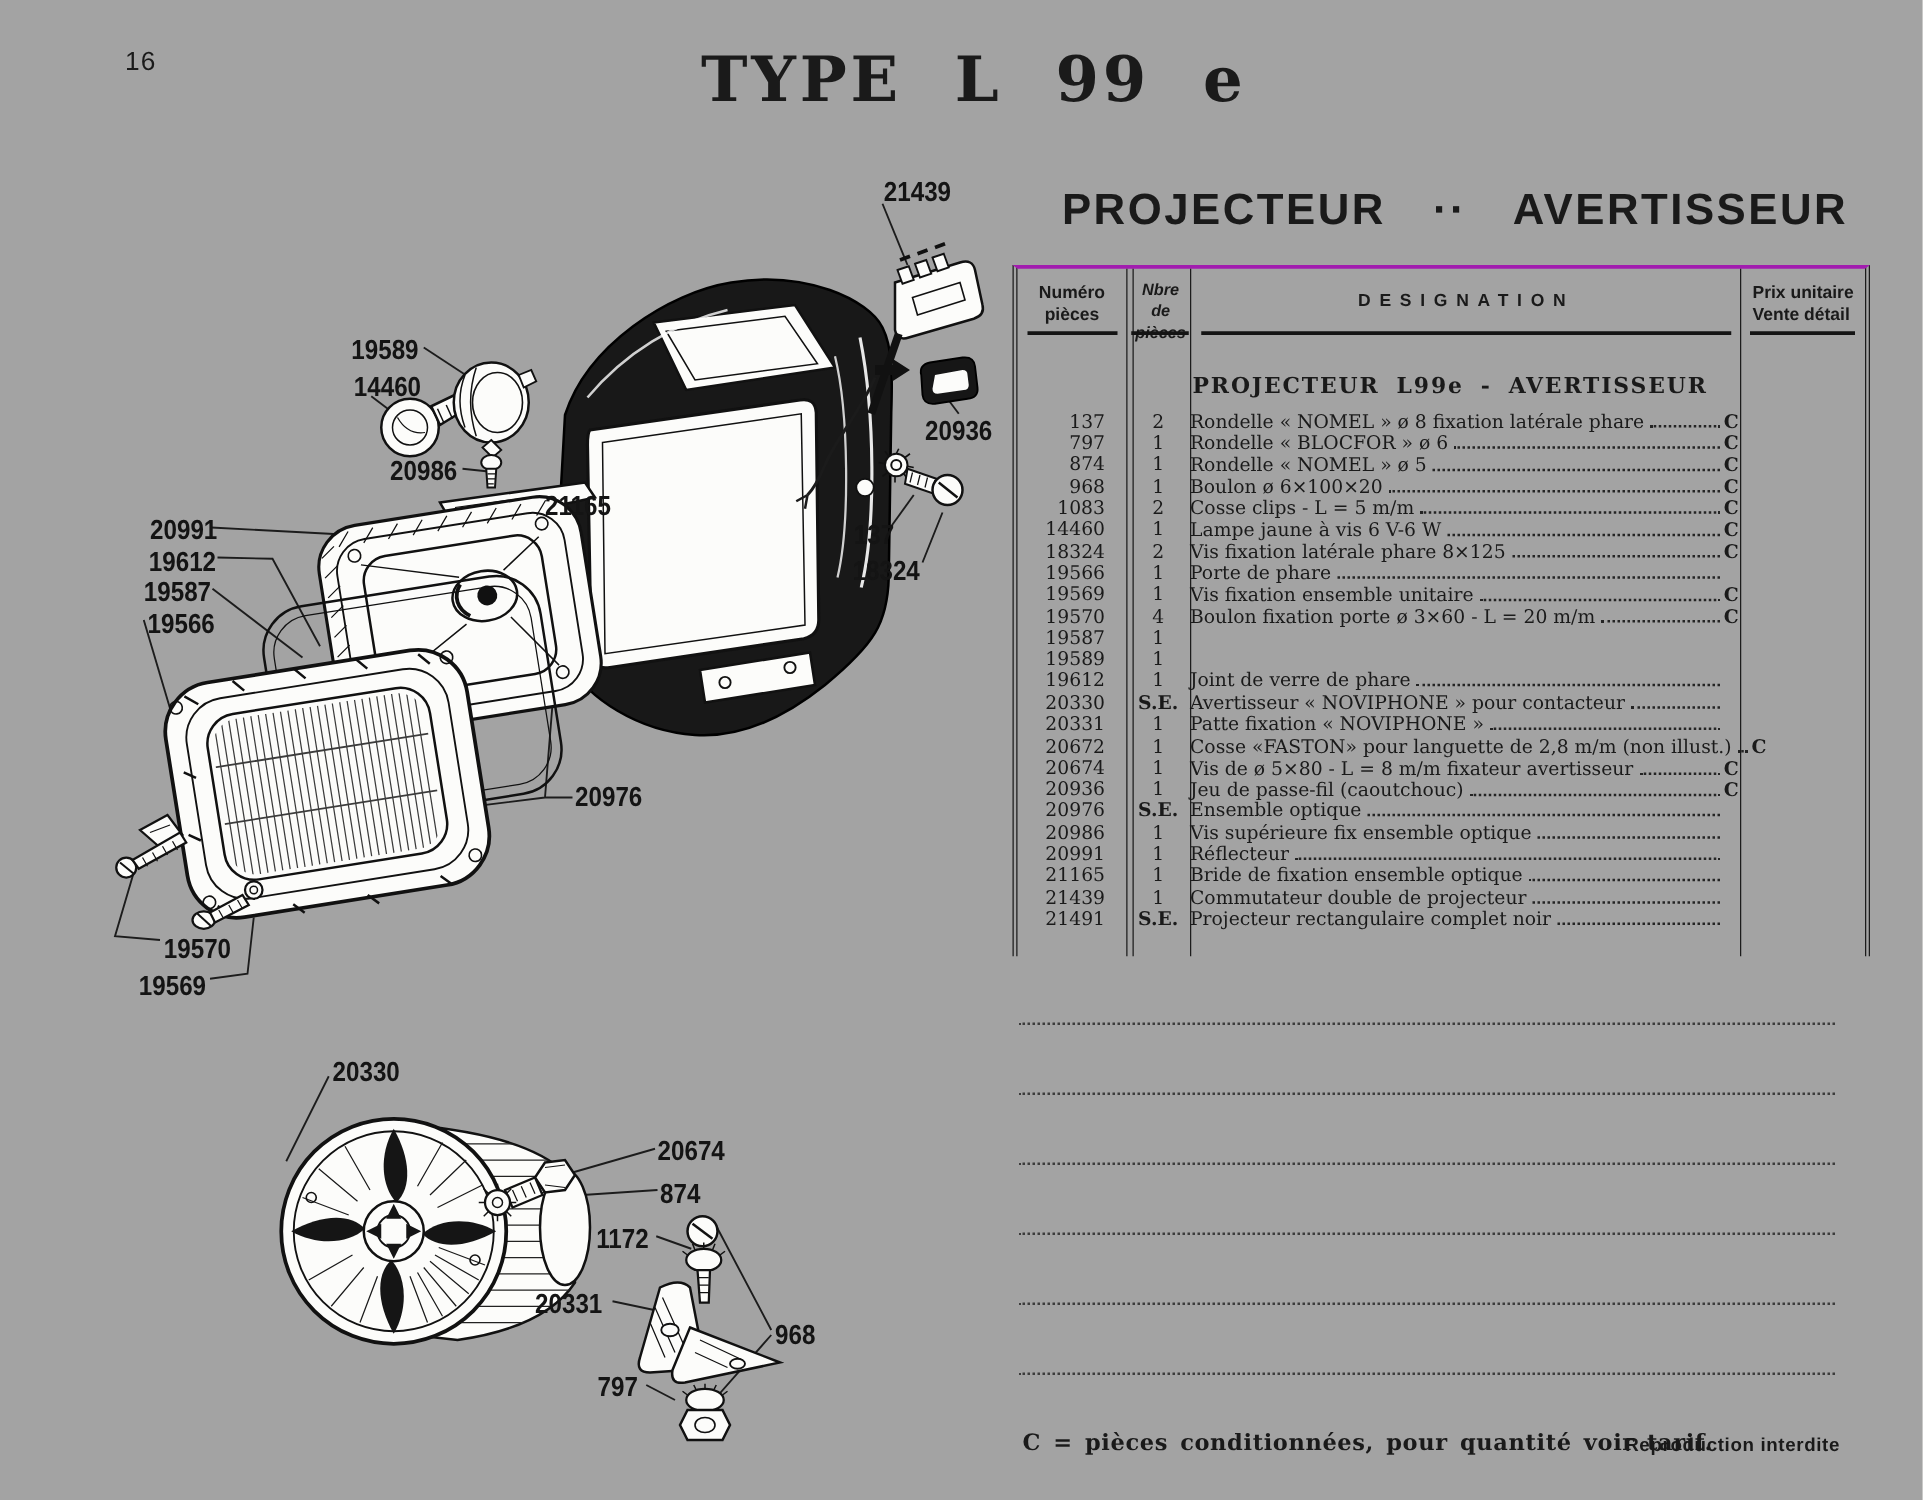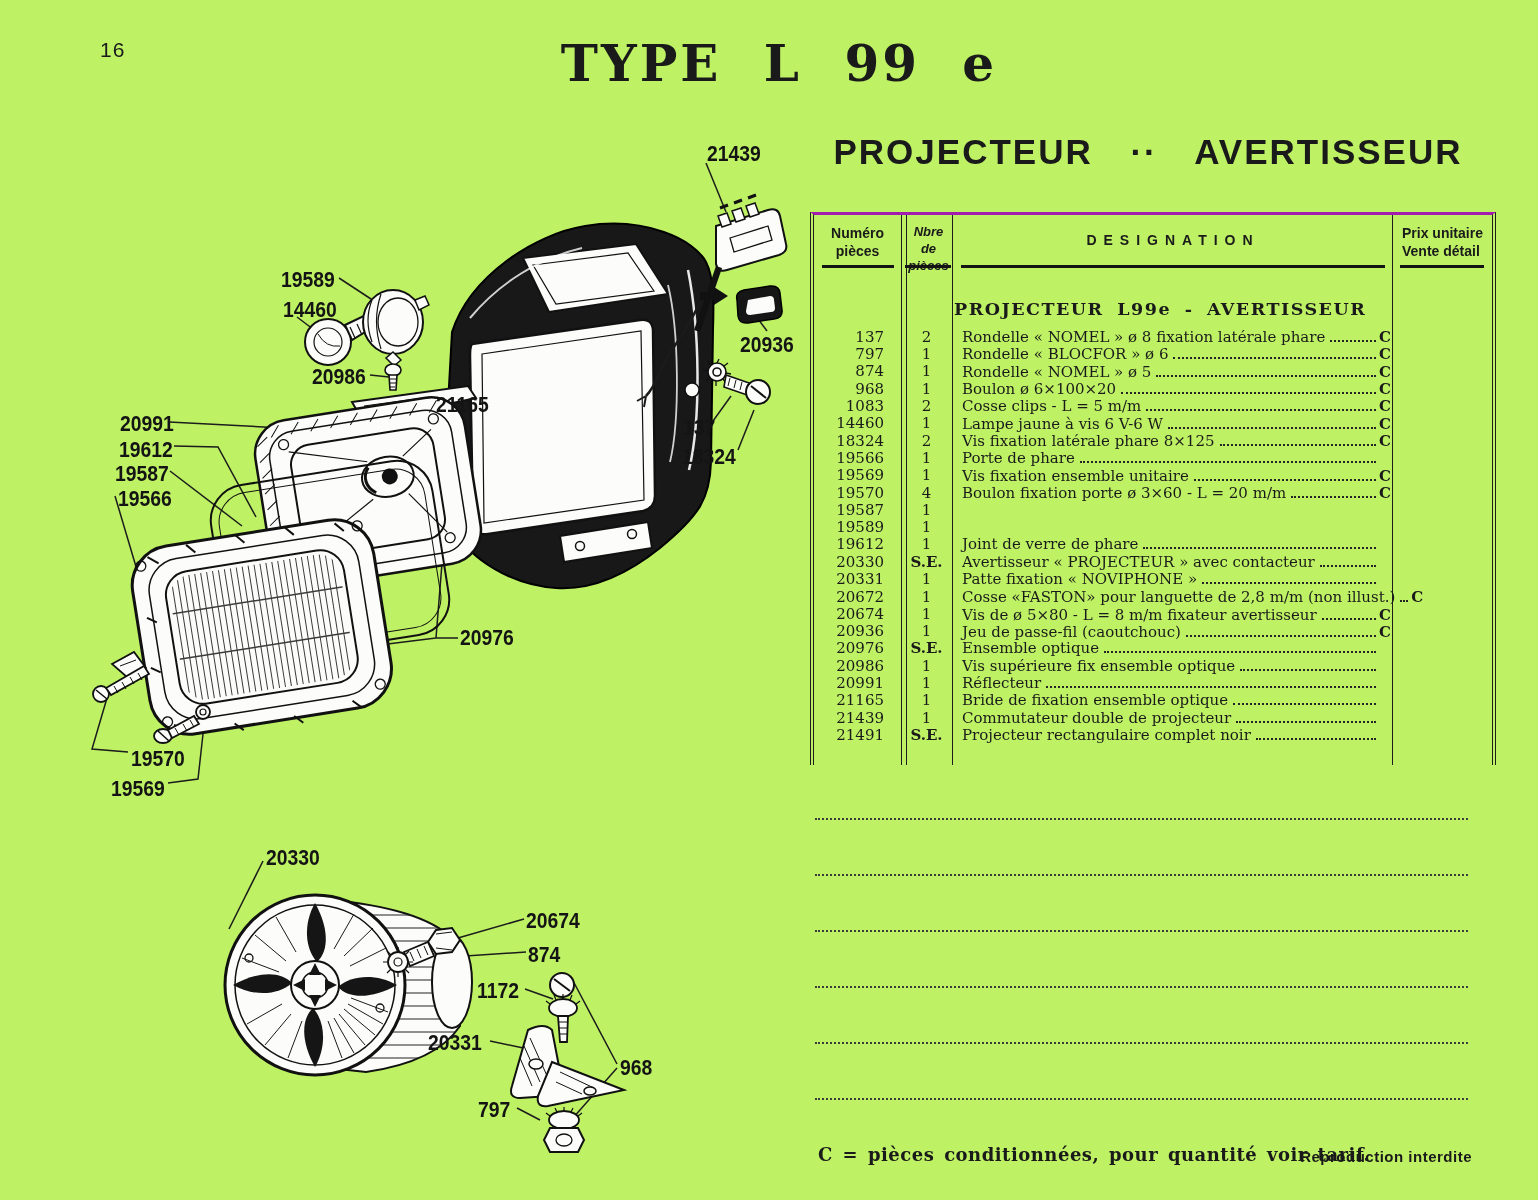--- a/index.html
+++ b/index.html
@@ -1,21 +1,21 @@
 <!DOCTYPE html>
 <html><head>
 <meta charset="utf-8">
 <style>
   html,body{margin:0;padding:0;background:#e8e8e6;}
-  .page{position:relative;width:1538px;height:1200px;background:#bef264;overflow:hidden;
+  .page{position:relative;width:1538px;height:1200px;background:#a3a3a3;overflow:hidden;
         font-family:"DejaVu Serif",serif;color:#1a1a1a;}
   .page-num{position:absolute;left:100px;top:38px;font:400 21px "Liberation Sans",sans-serif;letter-spacing:1px;}
   .title{position:absolute;left:779px;top:34px;transform:translateX(-50%);margin:0;
          font:700 50px "DejaVu Serif",serif;letter-spacing:3px;word-spacing:22px;white-space:nowrap;}
-  .section-title{position:absolute;left:1148px;top:132px;transform:translateX(-50%);margin:0;
+  .section-title{position:absolute;left:1148px;top:132px;transform:translateX(-50%);margin:16px;
          font:700 35px "Liberation Sans",sans-serif;letter-spacing:2px;word-spacing:26px;white-space:nowrap;}
   .diagram{position:absolute;left:0;top:0;}
   .callout{position:absolute;font:700 22px "Liberation Sans",sans-serif;color:#141414;
            transform:scaleX(.88);transform-origin:left top;white-space:nowrap;}
   
   .ptable{position:absolute;left:810px;top:212px;width:678px;height:550px;
           border-top:3px solid #a21caf;border-left:4px double #1c1c1c;border-right:4px double #1c1c1c;}
   .vr1{position:absolute;left:87px;top:0;bottom:0;width:4px;border-left:1.5px solid #1c1c1c;border-right:1.5px solid #1c1c1c;}
   .vr2{position:absolute;left:138px;top:0;bottom:0;width:0;border-left:1.5px solid #1c1c1c;}
   .vr3{position:absolute;left:578px;top:0;bottom:0;width:0;border-left:1.5px solid #1c1c1c;}
@@ -28,21 +28,21 @@
   .hsep.s1{left:8px;width:72px;}
   .hsep.s2{left:91px;width:46px;}
   .hsep.s3{left:147px;width:424px;}
   .hsep.s4{left:586px;width:84px;}
   .group-title{position:absolute;left:140px;width:438px;top:84px;text-align:left;
                font:700 17.5px "DejaVu Serif",serif;letter-spacing:1.5px;word-spacing:6px;}
   .rows{position:absolute;left:0;right:0;top:113px;}
   .prow{display:grid;grid-template-columns:87px 51px 440px auto;height:17.35px;align-items:center;}
   .c-num{text-align:right;padding-right:17px;font:15px/17px "DejaVu Serif",serif;}
   .c-qty{text-align:center;font:15px/17px "DejaVu Serif",serif;}
-  .c-dsg{display:flex;align-items:baseline;padding-left:10px;font:15px/17px "DejaVu Serif",serif;white-space:nowrap;}
+  .c-dsg{display:flex;align-items:baseline;padding-left:0;font:15px/17px "DejaVu Serif",serif;white-space:nowrap;}
   .dots{flex:1;min-width:8px;border-bottom:2px dotted #242424;margin:0 3px 3px 5px;}
   .cmark{width:13px;font:700 15px "DejaVu Serif",serif;}
   
   .ruled{position:absolute;left:815px;width:653px;height:0;border-top:2px dotted #3c3c3c;}
   .legend{position:absolute;left:818px;top:1144px;font:700 18px "DejaVu Serif",serif;letter-spacing:.5px;word-spacing:3px;}
   .repro{position:absolute;right:66px;top:1148px;font:700 15px "Liberation Sans",sans-serif;letter-spacing:.5px;}
 </style>
 </head>
 <body>
 
@@ -438,21 +438,21 @@
             <span class="dsg-t">Joint de verre de phare</span>
             <span class="dots"></span>
             <span class="cmark"></span>
           </div>
           <div class="c-price"></div>
         </div>
         <div class="prow">
           <div class="c-num">20330</div>
           <div class="c-qty" style="font-weight: 700;">S.E.</div>
           <div class="c-dsg">
-            <span class="dsg-t">Avertisseur « PROJECTEUR » avec contacteur</span>
+            <span class="dsg-t">Avertisseur « NOVIPHONE » pour contacteur</span>
             <span class="dots"></span>
             <span class="cmark"></span>
           </div>
           <div class="c-price"></div>
         </div>
         <div class="prow">
           <div class="c-num">20331</div>
           <div class="c-qty">1</div>
           <div class="c-dsg">
             <span class="dsg-t">Patte fixation « NOVIPHONE »</span>

